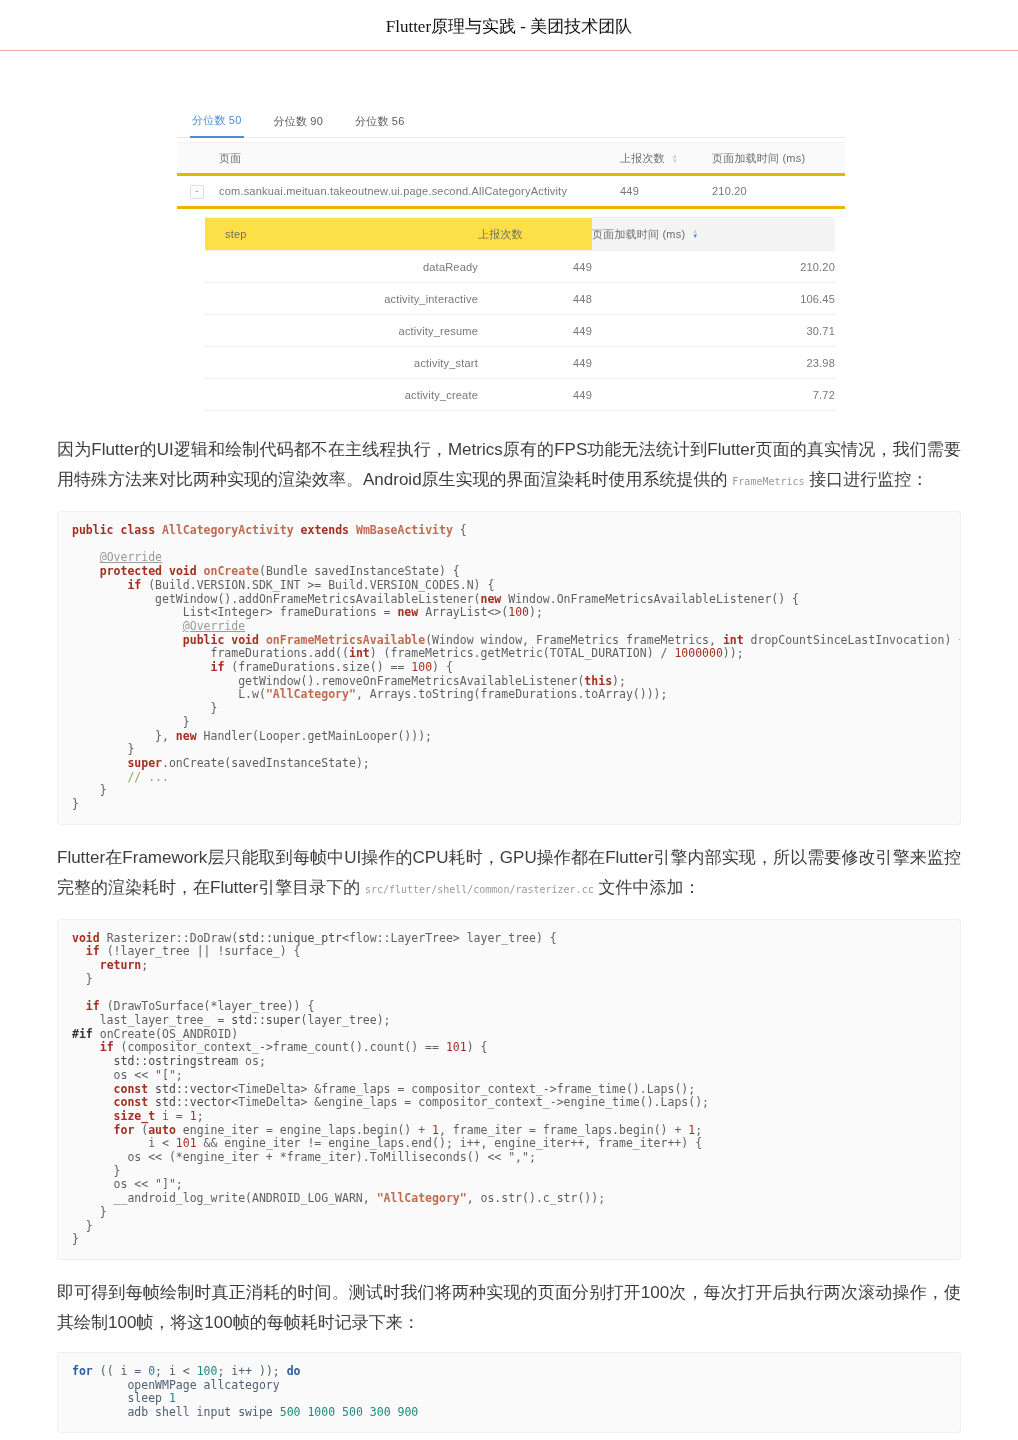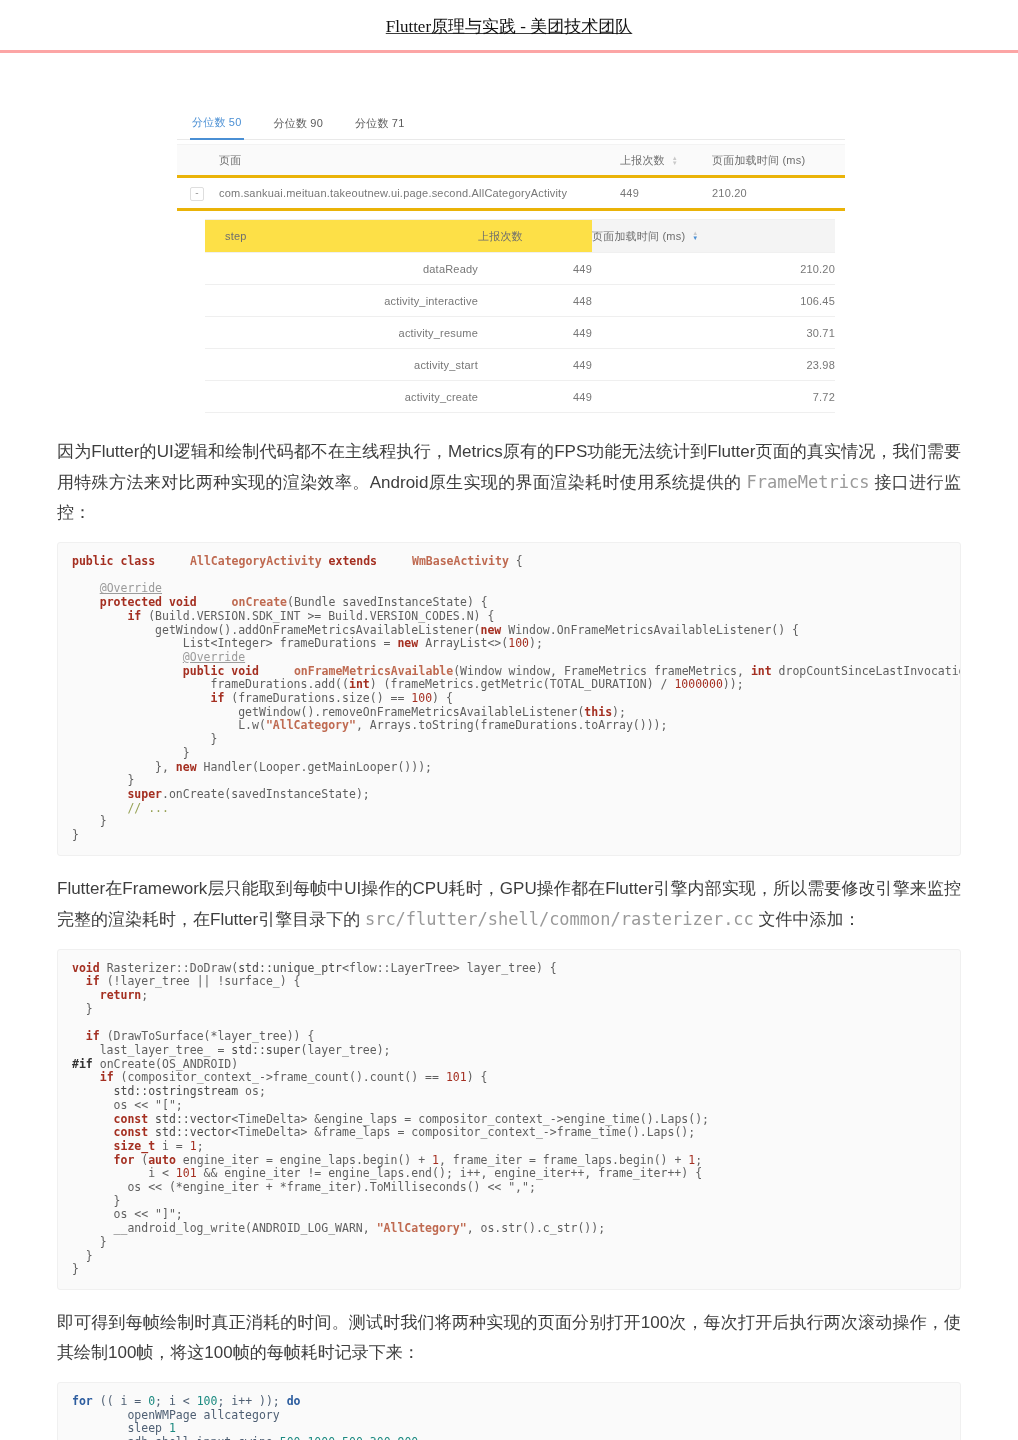--- a/index.html
+++ b/index.html
@@ -1,17 +1,17 @@
 <!DOCTYPE html>
 <html><head>
 <meta charset="utf-8">
 <style>
   html,body{margin:0;padding:0;background:#fff;}
   body{width:1018px;min-height:1440px;font-family:"Liberation Sans","DejaVu Sans",sans-serif;color:#3d3d3d;-webkit-font-smoothing:antialiased;}
-  .header{padding:15px 0 12px;text-align:center;border-bottom:3px solid #fca5a5;text-decoration:underline;}
+  .header{padding:15px 0 12px;text-align:center;border-bottom:1px solid #fca5a5;}
   .hdr-title{font-family:"Liberation Serif","DejaVu Serif",serif;font-size:17px;color:#111;}
   .content{padding:0 57px;}
 
   
   .shot{margin:57px 0 24px 120px;width:668px;font-size:11px;color:#777;letter-spacing:.2px;}
   .tabs{display:flex;align-items:flex-end;height:29px;border-bottom:1px solid #e9e9e9;padding-left:13px;}
   .tab{margin-right:28px;padding:6px 2px 8px;color:#5a5a5a;cursor:pointer;}
   .tab.active{color:#4a8fd4;border-bottom:2px solid #4a8fd4;margin-bottom:-1px;}
   .otable{margin-top:4px;}
   .orow{display:grid;grid-template-columns:443px 92px 133px;align-items:center;height:30px;border-bottom:3px solid #eab308;position:relative;}
@@ -23,26 +23,26 @@
   .ihead{height:32px;background:#fde047;border:1px solid #f0f0f0;border-left:none;border-right:none;color:#6e6e6e;}
   .irow{height:31px;border-bottom:1px solid #efefef;text-align:right;}
   .ic0{padding-left:20px;}
   .ic2.sorted{background:#f4f4f4;height:100%;display:flex;align-items:center;}
   .sorter{display:inline-flex;flex-direction:column;margin-left:7px;vertical-align:middle;cursor:pointer;}
   .sorter i{font-style:normal;font-size:6px;line-height:5px;color:#c9c9c9;}
   .sorter i.on{color:#4a8fd4;}
 
   
   .para{margin:0 0 14px;font-size:17px;line-height:30px;color:#3d3d3d;text-align:justify;}
-  .para code{font-family:"DejaVu Sans Mono","Liberation Mono",monospace;font-size:17px;color:#9a9a9a;}
+  .para code{font-family:"DejaVu Sans Mono","Liberation Mono",monospace;font-size:10px;color:#9a9a9a;}
   .code{background:#fafafa;border:1px solid #f0f0f0;border-radius:3px;padding:12px 14px;margin:2px 0 18px;font-family:"DejaVu Sans Mono","Liberation Mono",monospace;font-size:11.5px;overflow:hidden;}
   .cl{white-space:pre;line-height:13.7px;color:#5f5f5f;}
   .tok-n{color:#5f5f5f;}
   .tok-k{color:#a42f21;font-weight:bold;}
-  .tok-t{color:#bf6a51;font-weight:bold;margin-left:28px;}
+  .tok-t{color:#bf6a51;font-weight:bold;}
   .tok-s{color:#bf6a51;font-weight:bold;}
   .tok-d{color:#a42f21;}
   .tok-c{color:#96a155;}
   .tok-m{color:#9b9b9b;text-decoration:underline;}
   .tok-b{color:#4a4a4a;font-weight:normal;text-align:right;}
   .tok-p{color:#333;font-weight:bold;}
   .code.shell .cl{color:#4e5f73;}
   .tok-n2{color:#4e5f73;}
   .tok-k2{color:#2d5d9f;font-weight:bold;}
   .tok-d2{color:#1b8a80;}
@@ -53,21 +53,21 @@
 <div class="header">
   <div class="hdr-title">Flutter原理与实践 - 美团技术团队</div>
 </div>
 
 <div class="content">
 
   <figure class="shot" style="margin-left:120px">
     <div class="tabs" id="tabs">
         <div class="tab active">分位数 50</div>
         <div class="tab">分位数 90</div>
-        <div class="tab">分位数 71</div>
+        <div class="tab">分位数 56</div>
       </div>
 
     <div class="otable">
       <div class="orow ohead">
         <div class="oc0">页面</div>
         <div>
           <span>上报次数</span><span class="sorter">
               <i>▲</i>
               <i>▼</i>
             </span>
@@ -157,22 +157,22 @@
       <div class="cl"><span class="tok-n">  </span><span class="tok-k">if</span><span class="tok-n"> (!layer_tree || !surface_) {</span></div>
       <div class="cl"><span class="tok-n">    </span><span class="tok-k">return</span><span class="tok-n">;</span></div>
       <div class="cl"><span class="tok-n">  }</span></div>
       <div class="cl">&nbsp;</div>
       <div class="cl"><span class="tok-n">  </span><span class="tok-k">if</span><span class="tok-n"> (DrawToSurface(*layer_tree)) {</span></div>
       <div class="cl"><span class="tok-n">    last_layer_tree_ = </span><span class="tok-b">std::super</span><span class="tok-n">(layer_tree);</span></div>
       <div class="cl"><span class="tok-p">#if</span><span class="tok-n"> onCreate(OS_ANDROID)</span></div>
       <div class="cl"><span class="tok-n">    </span><span class="tok-k">if</span><span class="tok-n"> (compositor_context_-&gt;frame_count().count() == </span><span class="tok-d">101</span><span class="tok-n">) {</span></div>
       <div class="cl"><span class="tok-n">      </span><span class="tok-b">std::ostringstream</span><span class="tok-n"> os;</span></div>
       <div class="cl"><span class="tok-n">      os &lt;&lt; "[";</span></div>
+      <div class="cl"><span class="tok-n">      </span><span class="tok-k">const</span><span class="tok-n"> </span><span class="tok-b">std::vector</span><span class="tok-n">&lt;TimeDelta&gt; &amp;frame_laps = compositor_context_-&gt;frame_time().Laps();</span></div>
       <div class="cl"><span class="tok-n">      </span><span class="tok-k">const</span><span class="tok-n"> </span><span class="tok-b">std::vector</span><span class="tok-n">&lt;TimeDelta&gt; &amp;engine_laps = compositor_context_-&gt;engine_time().Laps();</span></div>
-      <div class="cl"><span class="tok-n">      </span><span class="tok-k">const</span><span class="tok-n"> </span><span class="tok-b">std::vector</span><span class="tok-n">&lt;TimeDelta&gt; &amp;frame_laps = compositor_context_-&gt;frame_time().Laps();</span></div>
       <div class="cl"><span class="tok-n">      </span><span class="tok-k">size_t</span><span class="tok-n"> i = </span><span class="tok-d">1</span><span class="tok-n">;</span></div>
       <div class="cl"><span class="tok-n">      </span><span class="tok-k">for</span><span class="tok-n"> (</span><span class="tok-k">auto</span><span class="tok-n"> engine_iter = engine_laps.begin() + </span><span class="tok-d">1</span><span class="tok-n">, frame_iter = frame_laps.begin() + </span><span class="tok-d">1</span><span class="tok-n">;</span></div>
       <div class="cl"><span class="tok-n">           i &lt; </span><span class="tok-d">101</span><span class="tok-n"> &amp;&amp; engine_iter != engine_laps.end(); i++, engine_iter++, frame_iter++) {</span></div>
       <div class="cl"><span class="tok-n">        os &lt;&lt; (*engine_iter + *frame_iter).ToMilliseconds() &lt;&lt; ",";</span></div>
       <div class="cl"><span class="tok-n">      }</span></div>
       <div class="cl"><span class="tok-n">      os &lt;&lt; "]";</span></div>
       <div class="cl"><span class="tok-n">      __android_log_write(ANDROID_LOG_WARN, </span><span class="tok-s">"AllCategory"</span><span class="tok-n">, os.str().c_str());</span></div>
       <div class="cl"><span class="tok-n">    }</span></div>
       <div class="cl"><span class="tok-n">  }</span></div>
       <div class="cl"><span class="tok-n">}</span></div>

